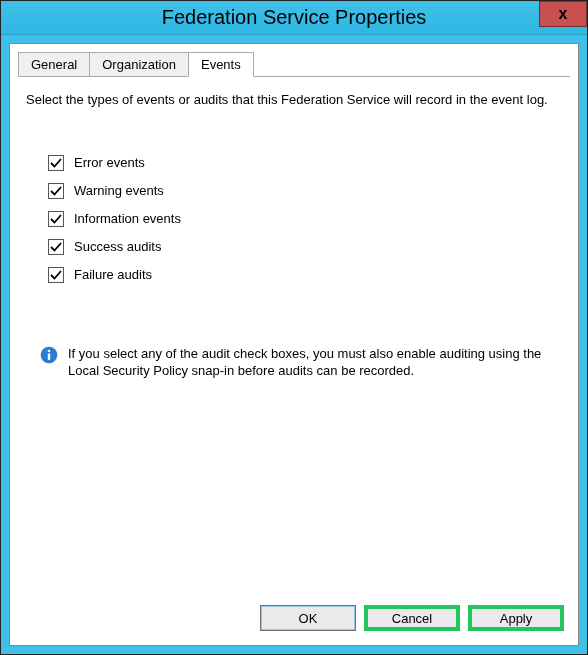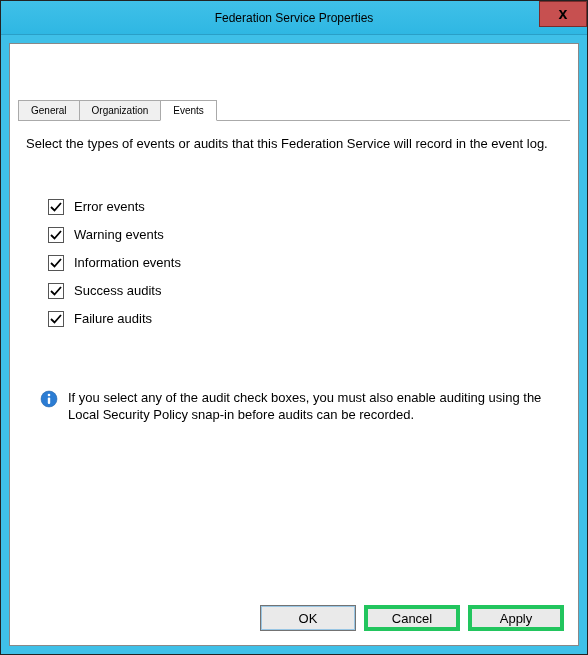--- a/index.html
+++ b/index.html
@@ -23,21 +23,21 @@
       height: 34px;
       background: linear-gradient(to bottom, #3fc0e8, #2fb7e3);
       border-bottom: 1px solid #2a9fc7;
       display: flex;
       align-items: center;
       position: relative;
     }
     .titlebar-title {
       flex: 1;
       text-align: center;
-      font-size: 12px;
+      font-size: 20px;
       color: #000;
       font-weight: 400;
     }
     .close-btn {
       width: 48px;
       height: 26px;
       background: #c75050;
       border: 1px solid #7a2b2b;
       display: flex;
       align-items: center;
@@ -67,25 +67,24 @@
     .tabs {
       display: flex;
       align-items: flex-end;
       padding: 8px 8px 0 8px;
       position: relative;
     }
     .tab {
       padding: 4px 12px;
       border: 1px solid #aaa;
       background: #f0f0f0;
-      font-size: 10px;
+      font-size: 13px;
       cursor: pointer;
       margin-right: -1px;
       position: relative;
-      margin-top: 48px;
     }
     .tab.active {
       background: #fff;
       border-bottom: 1px solid #fff;
       z-index: 2;
     }
     .tab-line {
       position: absolute;
       left: 8px;
       right: 8px;

